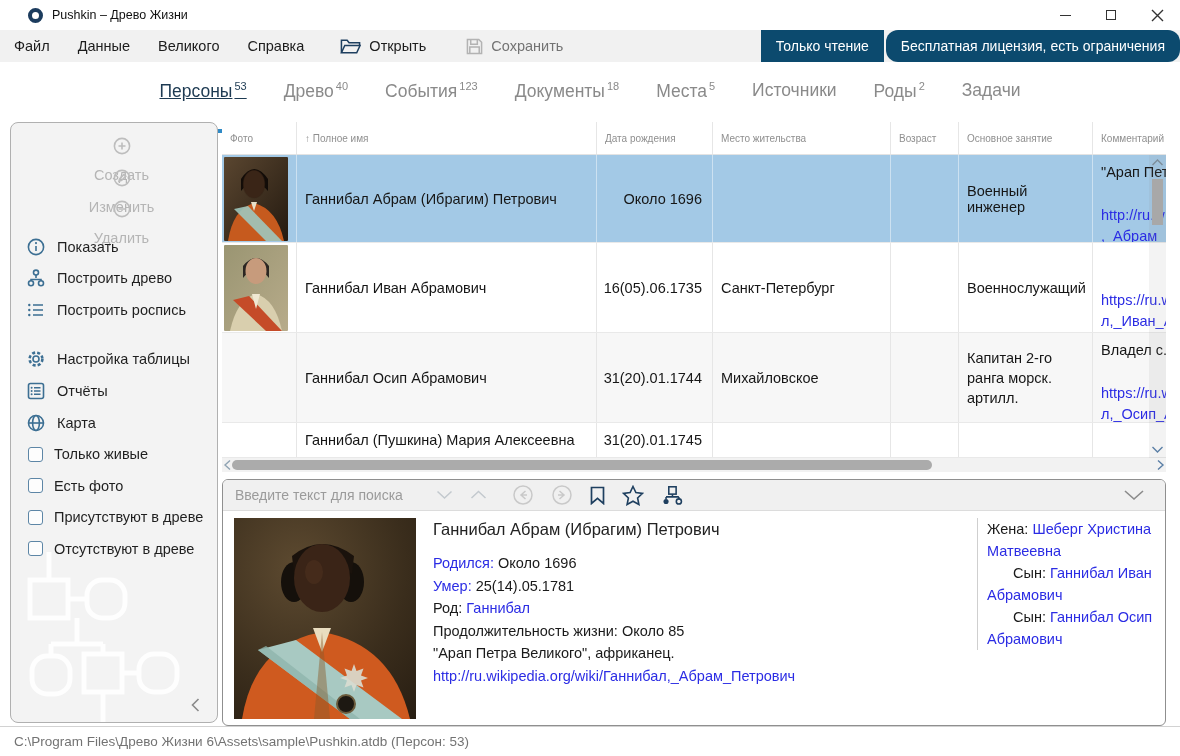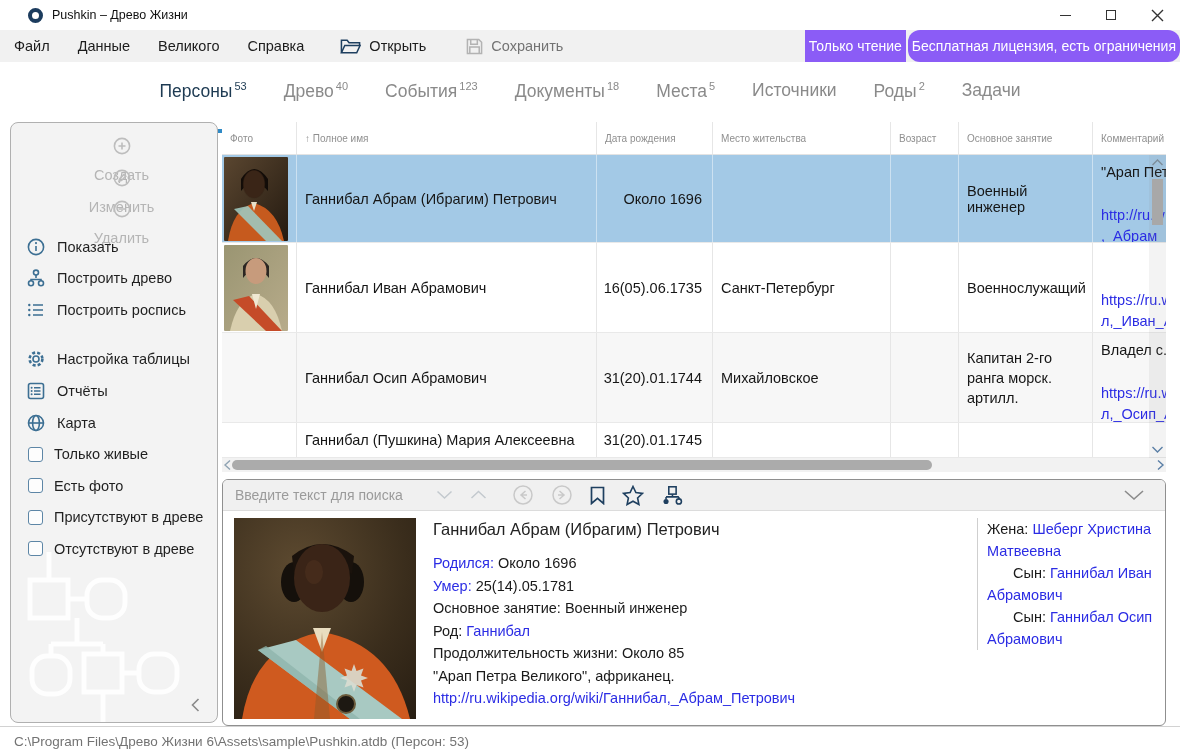--- a/index.html
+++ b/index.html
@@ -16,28 +16,28 @@
   .glyph-min { width:11px; height:0; border-top:1.4px solid #333; display:block; }
   .glyph-max { width:10px; height:10px; border:1.4px solid #333; display:block; }
 
   
   .menubar { position:absolute; top:30px; left:0; right:0; height:32px; background:#f1f1f1; display:flex; align-items:center; }
   .menu-item { font-size:14.5px; color:#1c1c1c; padding:0 14px; height:32px; line-height:32px; }
   .menu-item:first-child { padding-left:14px; }
   .menu-tool { display:flex; align-items:center; gap:8px; padding:0 14px; height:32px; font-size:14.5px; color:#1c1c1c; }
   .menu-tool.disabled { color:#737373; }
   .menu-spacer { flex:1; }
-  .badge { height:32px; line-height:32px; padding:0 4px; background:#8b5cf6; color:#fff; font-size:14px; white-space:nowrap; }
+  .badge { height:32px; line-height:32px; padding:0 15px; background:#0c4a6e; color:#fff; font-size:14px; white-space:nowrap; }
   .badge + .badge { margin-left:2px;border-radius:12px; }
 
   
   .tabbar { position:absolute; top:62px; left:0; right:0; height:58px; background:#fff; display:flex; justify-content:center; gap:37px; padding-top:18px; }
   .tab { position:relative; font-size:17.5px; color:#8a8a8a; white-space:nowrap; }
   .tab sup { font-size:11px; margin-left:2px; }
-  .tab.active { color:#1d3a52; font-weight:500; }
+  .tab.active { color:#1d3a52; font-weight:500;text-decoration:underline; }
   .tab.active::after { content:""; position:absolute; left:-3px; right:-3px; bottom:-13px; height:4px; background:#2f8ac6; border-radius:2px; }
 
   
   .sidebar { position:absolute; left:10px; top:122px; width:208px; height:601px; background:#f3f3f3; border:1px solid #b0b0b0; border-radius:8px; padding-top:13px; overflow:hidden; }
   .side-item { height:31.6px; display:flex; align-items:center; gap:11px; padding-left:15px; font-size:14.5px; color:#1f1f1f; white-space:nowrap; }
   .side-item.disabled { color:#b5b5b5;flex-direction:column; }
   .side-gap { height:18px; }
   .s-icon { width:20px; height:20px; flex:0 0 20px; }
   .s-icon svg { display:block; }
   .chk { width:15px; height:15px; border:1.7px solid #5d86a6; border-radius:3px; background:#fdfdfd; margin-left:2px; }
@@ -455,21 +455,20 @@
         <path d="M79 110 L97 110 L88 134 Z" fill="#e9ddc0"></path>
         <path d="M88 114 L80 201 L96 201 Z" fill="#8a5a2a" opacity="0.45"></path>
         <path d="M120 146 l2.5 7 7-2.5 -2.5 7 7 2.5 -7 2.5 2.5 7 -7 -2.5 -2.5 7 -2.5 -7 -7 2.5 2.5 -7 -7 -2.5 7 -2.5 -2.5 -7 7 2.5 Z" fill="#d9ddd2" opacity="0.9"></path>
         <circle cx="112" cy="186" r="9" fill="#1d1812" stroke="#6b5b3c" stroke-width="2"></circle>
       </svg>
 
       <div class="detail-main">
         <div class="detail-title">Ганнибал Абрам (Ибрагим) Петрович</div>
         <div class="dline"><span class="lbl-link">Родился:</span> <span>Около 1696</span></div>
         <div class="dline"><span class="lbl-link">Умер:</span> <span>25(14).05.1781</span></div>
-        <div class="dline"><span>Основное занятие:</span> <span>Военный инженер</span></div>
         <div class="dline"><span>Род:</span> <span class="val-link">Ганнибал</span></div>
         <div class="dline"><span>Продолжительность жизни:</span> <span>Около 85</span></div>
         <div class="dline">"Арап Петра Великого", африканец.</div>
         <div class="dline d-link">http://ru.wikipedia.org/wiki/Ганнибал,_Абрам_Петрович</div>
       </div>
 
       <div class="relations">
         <div class="relation"><span>Жена:</span> <span class="rel-name">Шеберг Христина Матвеевна</span></div>
         <div class="relation indented"><span>Сын:</span> <span class="rel-name">Ганнибал Иван Абрамович</span></div>
         <div class="relation indented"><span>Сын:</span> <span class="rel-name">Ганнибал Осип Абрамович</span></div>

